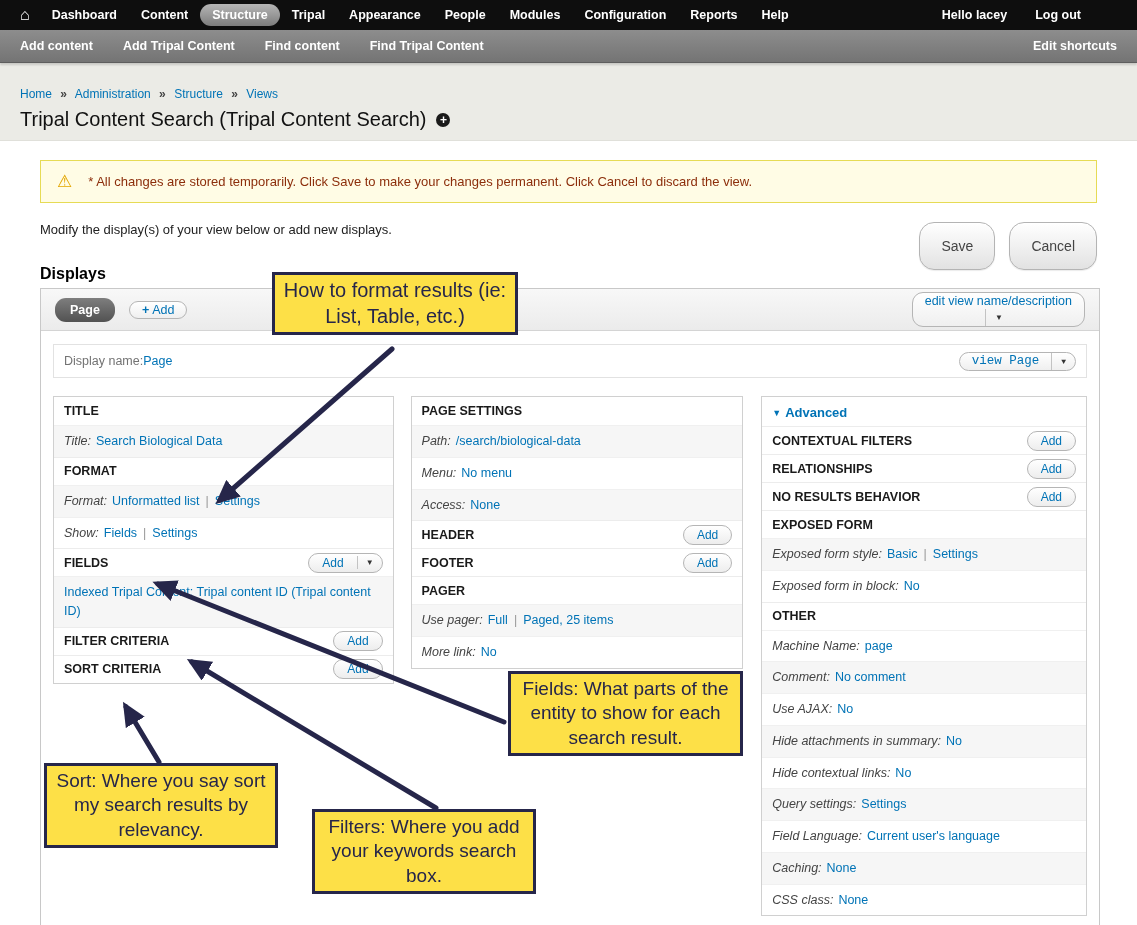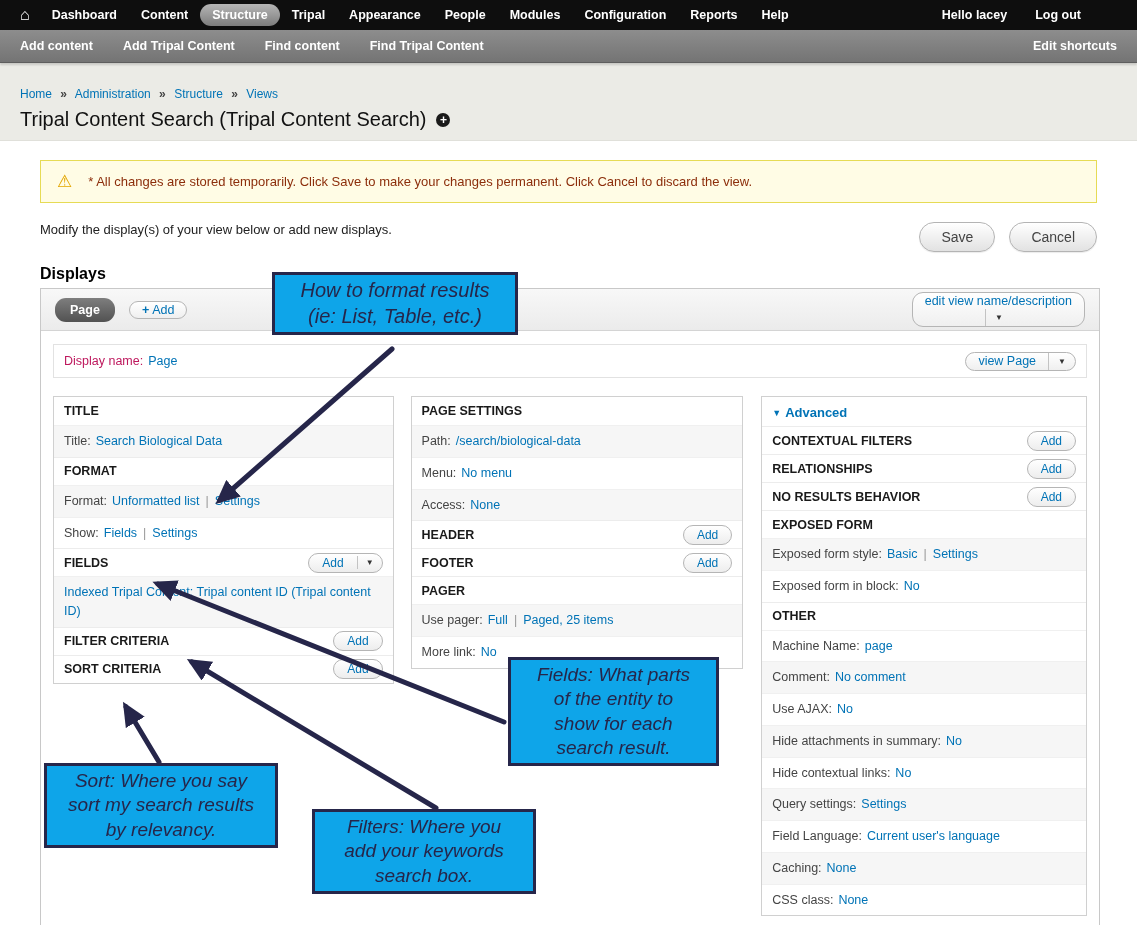--- a/index.html
+++ b/index.html
@@ -70,21 +70,21 @@
   .warn-icon { color:#e3a600; font-size:17px; }
   .warn-text { color:#8c2e0b; font-size:13px; }
 
   .modify-row {
     position:absolute; left:40px; top:222px; width:1057px; height:32px;
     display:flex; align-items:flex-start;
   }
   .modify-text { font-size:13px; color:#222; }
   .btn-group { margin-left:auto; display:flex; gap:14px; }
   .big-btn {
-    min-width:64px; padding:6px 21px; border-radius:15px; text-align:center;
+    min-width:64px; padding:15px 21px; border-radius:15px; text-align:center;
     background:linear-gradient(#ffffff,#e2e2e2); border:1px solid #b4b4b4;
     font-size:14px; color:#444; cursor:pointer; box-shadow:0 1px 1px rgba(0,0,0,0.08);
   }
 
   .displays-heading { position:absolute; left:40px; top:265px; font-size:16px; font-weight:bold; color:#000; }
 
   
   .views-ui {
     position:absolute; left:40px; top:288px; width:1060px; height:700px;
     border:1px solid #c8c8c8; border-bottom:none; background:#fff;
@@ -110,64 +110,63 @@
 
   .page-details {
     margin:17px 0 0 12px; color:#0073b6; font-size:13.5px; font-weight:bold; cursor:pointer;
   }
   .tri { font-size:9px; margin-right:4px; vertical-align:1px; }
 
   .displayname-row {
     margin:13px 12px 0 12px; border:1px solid #e2e2e2; background:#fff;
     height:34px; display:flex; align-items:center; padding:0 10px;
   }
-  .displayname-row .lbl { font-size:12.5px; color:#be185d; margin-right:5px; }
+  .displayname-row .lbl { font-size:12.5px; color:#737373; }
   .displayname-row a { font-size:12.5px; }
-  .displayname-row .pill { margin-left:auto; }
+  .displayname-row .pill { margin-left:auto;font-family:Liberation Mono, monospace; }
 
   .cols { margin:18px 12px 0 12px; display:flex; align-items:flex-start; }
   .col { border:1px solid #d0d0d0; background:#fff; }
   .col-left   { width:345px; margin-right:17px; }
   .col-middle { width:337px; margin-right:18px; }
   .col-right  { width:330px; }
 
   .sec-header {
     display:flex; align-items:center; justify-content:space-between;
     min-height:28px; padding:3px 10px; font-size:12.5px; font-weight:bold; color:#1a1a1a;
     border-top:1px solid #ececec; background:#fff;
   }
   .col > .sec-header:first-child, .col > .row:first-child { border-top:none; }
   .row {
     display:block; padding:6px 10px; font-size:12.5px; color:#444; line-height:1.5;
     border-top:1px solid #f0f0f0;
   }
   .row.stripe { background:#f6f6f6; }
-  .row .lbl { margin-right:5px; }
+  .row .lbl { margin-right:5px;font-style:italic; }
   .row .sep { color:#999; margin:0 6px; }
   a.lnk { color:#0073b6; }
 
   .pillbtn {
     display:inline-flex; align-items:center; border:1px solid #b5b5b5; border-radius:11px;
     background:linear-gradient(#ffffff,#ededed); color:#0073b6; font-size:12px;
     font-weight:normal; cursor:pointer; overflow:hidden; flex:none;
   }
   .pillbtn .pb-main { padding:2px 13px; }
   .pillbtn .pb-caret { padding:2px 8px; border-left:1px solid #c3c3c3; color:#333; font-size:8px; }
 
   .advanced-row { padding:8px 10px 6px 10px; font-size:13px; font-weight:bold; color:#0073b6; cursor:pointer; }
 
   
   .anno {
-    position:absolute; z-index:20; background:#0ea5e9; border:3px solid #26264a;
-    color:#26264a; text-align:center; padding:3px 21px; line-height:1.28;
+    position:absolute; z-index:20; background:#fde047; border:3px solid #26264a;
+    color:#26264a; text-align:center; padding:3px 4px; line-height:1.28;
     font-family:"Liberation Sans", sans-serif;
-    font-style:italic;
   }
   #anno-format  { left:272px; top:272px; width:246px; font-size:20px; }
-  #anno-fields  { left:508px; top:657px; width:211px; font-size:19px; }
+  #anno-fields  { left:508px; top:671px; width:235px; font-size:19px; }
   #anno-sort    { left:44px;  top:763px; width:234px; font-size:19px; }
   #anno-filters { left:312px; top:809px; width:224px; font-size:19px; }
 
   #arrows { position:absolute; left:0; top:0; z-index:19; pointer-events:none; }
 </style>
 </head>
 <body>
 
 <div class="toolbar">
   <span class="tb-home">⌂</span>

